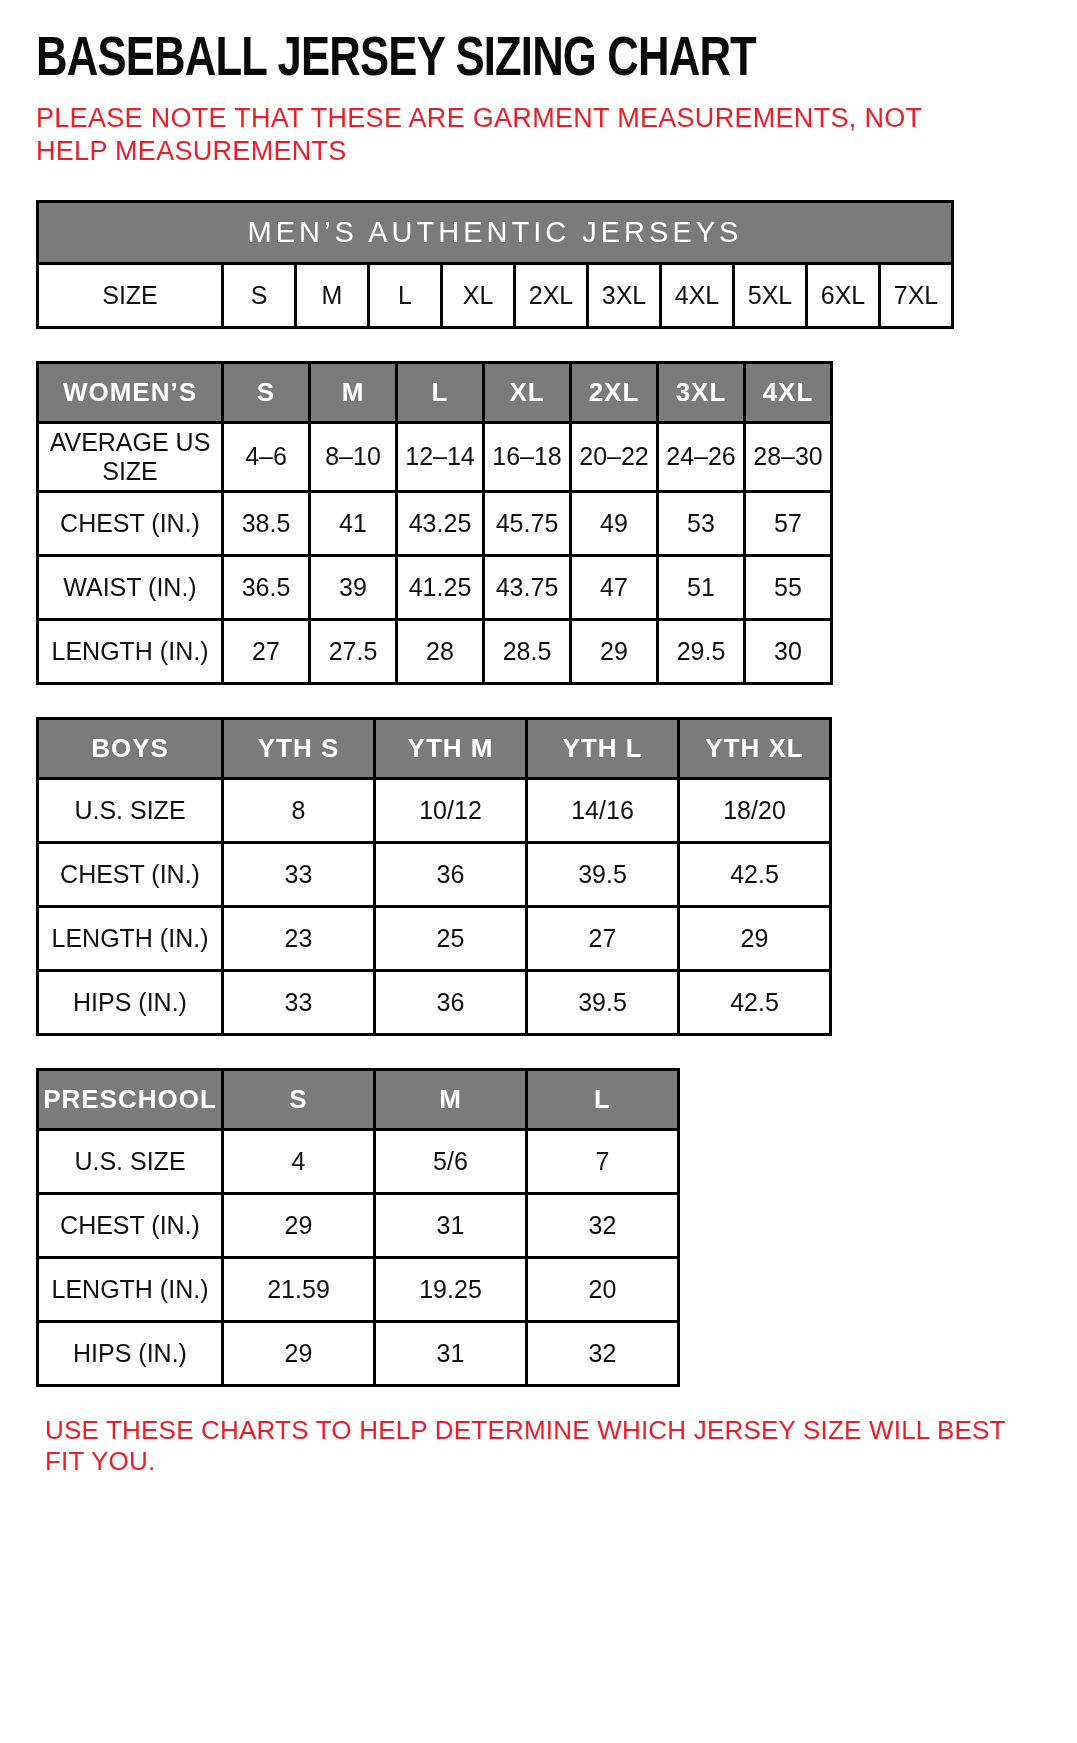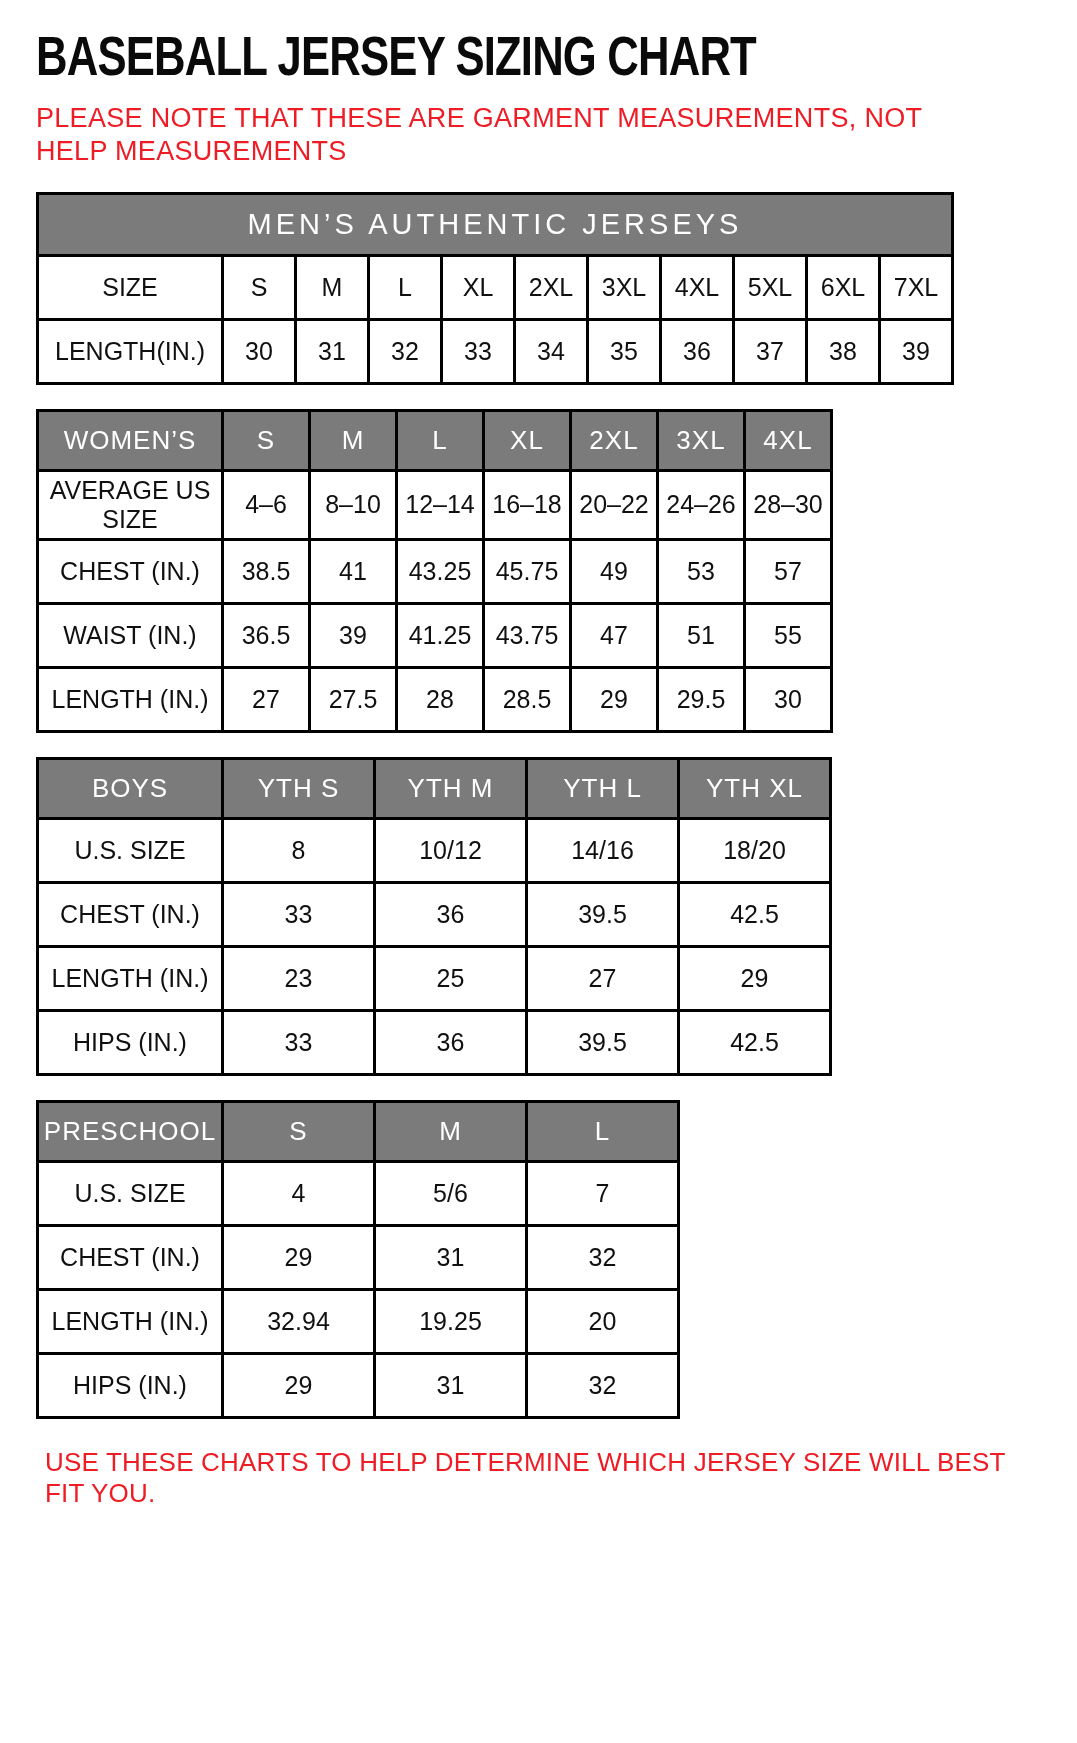--- a/index.html
+++ b/index.html
@@ -33,21 +33,21 @@
     max-width:910px;
     color:var(--red);
     font-size:27px;
     line-height:1.22;
     letter-spacing:0.3px;
   }
 
   table.tbl{
     border-collapse:collapse;
     table-layout:fixed;
-    margin-top:24px;
+    margin-top:32px;
   }
   .tbl th,.tbl td{
     border:3px solid var(--border);
     text-align:center;
     vertical-align:middle;
     font-size:25px;
     font-weight:400;
     height:64px;
     padding:4px 4px;
     color:#101010;
@@ -58,21 +58,21 @@
     font-size:29px;
     letter-spacing:4px;
     font-weight:400;
     height:62px;
   }
   .tbl th.head{
     background:var(--gray);
     color:#ffffff;
     font-size:26px;
     letter-spacing:1px;
-    font-weight:400;
+    font-weight:700;
     height:60px;
   }
   col.c-label{width:185px;}
   col.c-mens{width:73px;}
   col.c-womens{width:87px;}
   col.c-wide{width:152px;}
 
   .footer{
     margin:28px 0 40px 9px;
     color:var(--red);
@@ -106,33 +106,20 @@
           <td>M</td>
           <td>L</td>
           <td>XL</td>
           <td>2XL</td>
           <td>3XL</td>
           <td>4XL</td>
           <td>5XL</td>
           <td>6XL</td>
           <td>7XL</td>
         </tr>
-        <tr>
-          <th>LENGTH(IN.)</th>
-          <td>30</td>
-          <td>31</td>
-          <td>32</td>
-          <td>33</td>
-          <td>34</td>
-          <td>35</td>
-          <td>36</td>
-          <td>37</td>
-          <td>38</td>
-          <td>39</td>
-        </tr>
       </tbody>
   </table>
 
   <table class="tbl">
     <colgroup>
       <col class="c-label">
       <col span="7" class="c-womens">
     </colgroup>
     <tbody>
         <tr>
@@ -251,21 +238,21 @@
           <td>7</td>
         </tr>
         <tr>
           <th>CHEST (IN.)</th>
           <td>29</td>
           <td>31</td>
           <td>32</td>
         </tr>
         <tr>
           <th>LENGTH (IN.)</th>
-          <td>32.94</td>
+          <td>21.59</td>
           <td>19.25</td>
           <td>20</td>
         </tr>
         <tr>
           <th>HIPS (IN.)</th>
           <td>29</td>
           <td>31</td>
           <td>32</td>
         </tr>
       </tbody>

